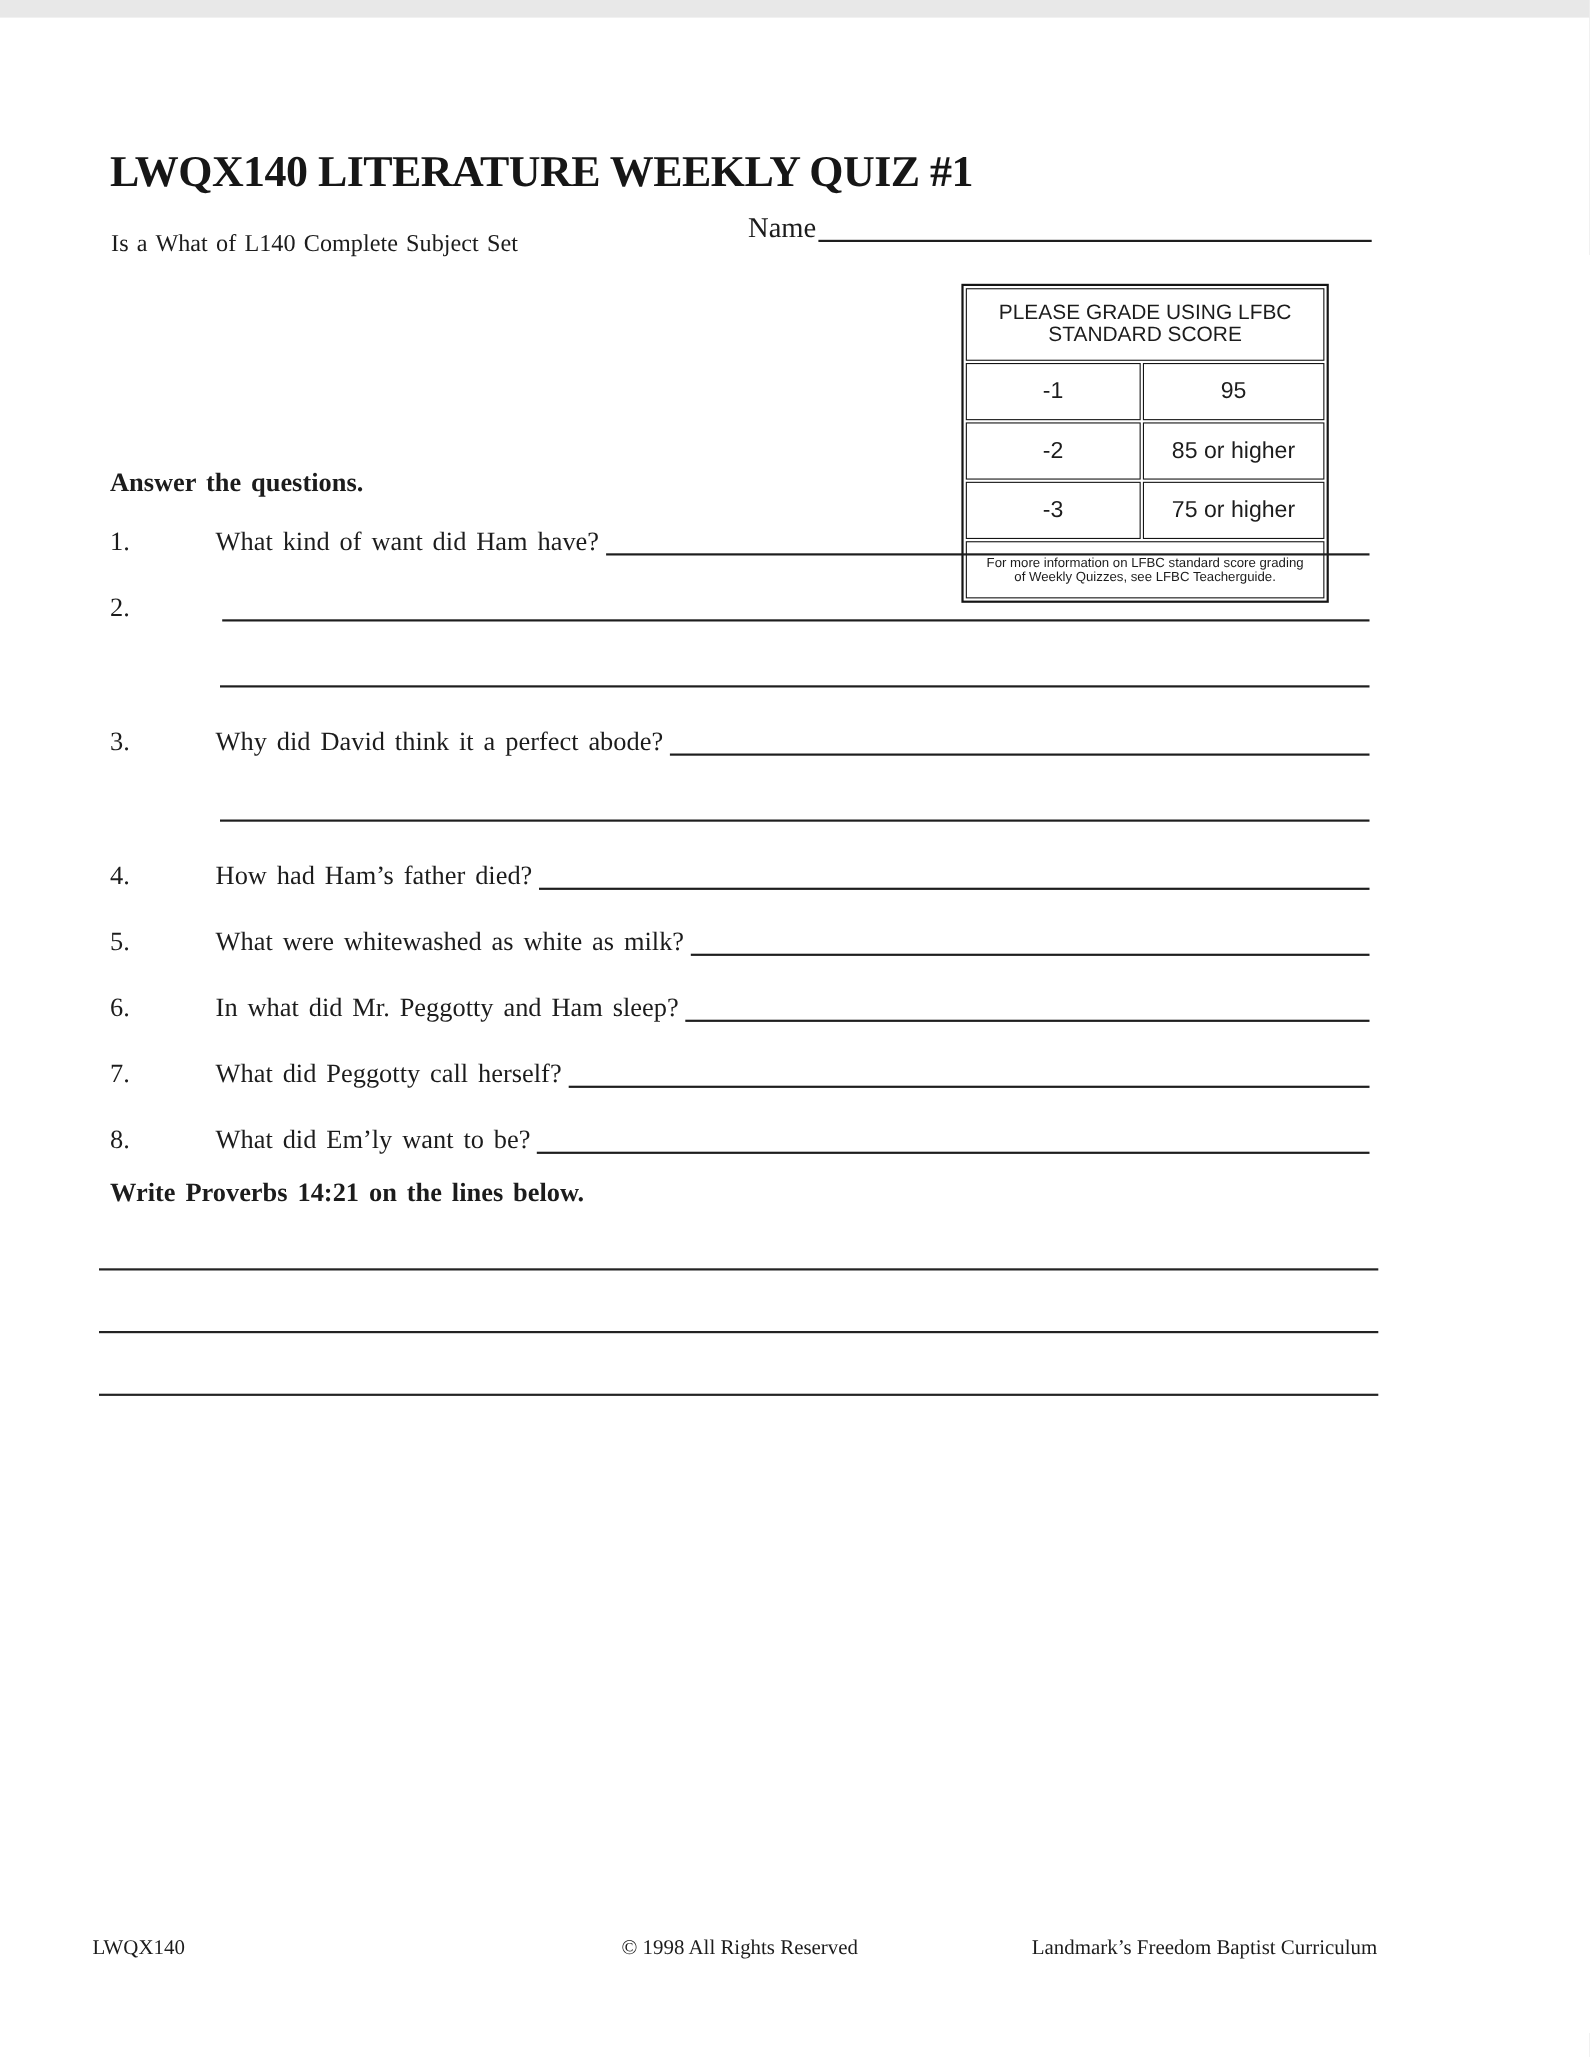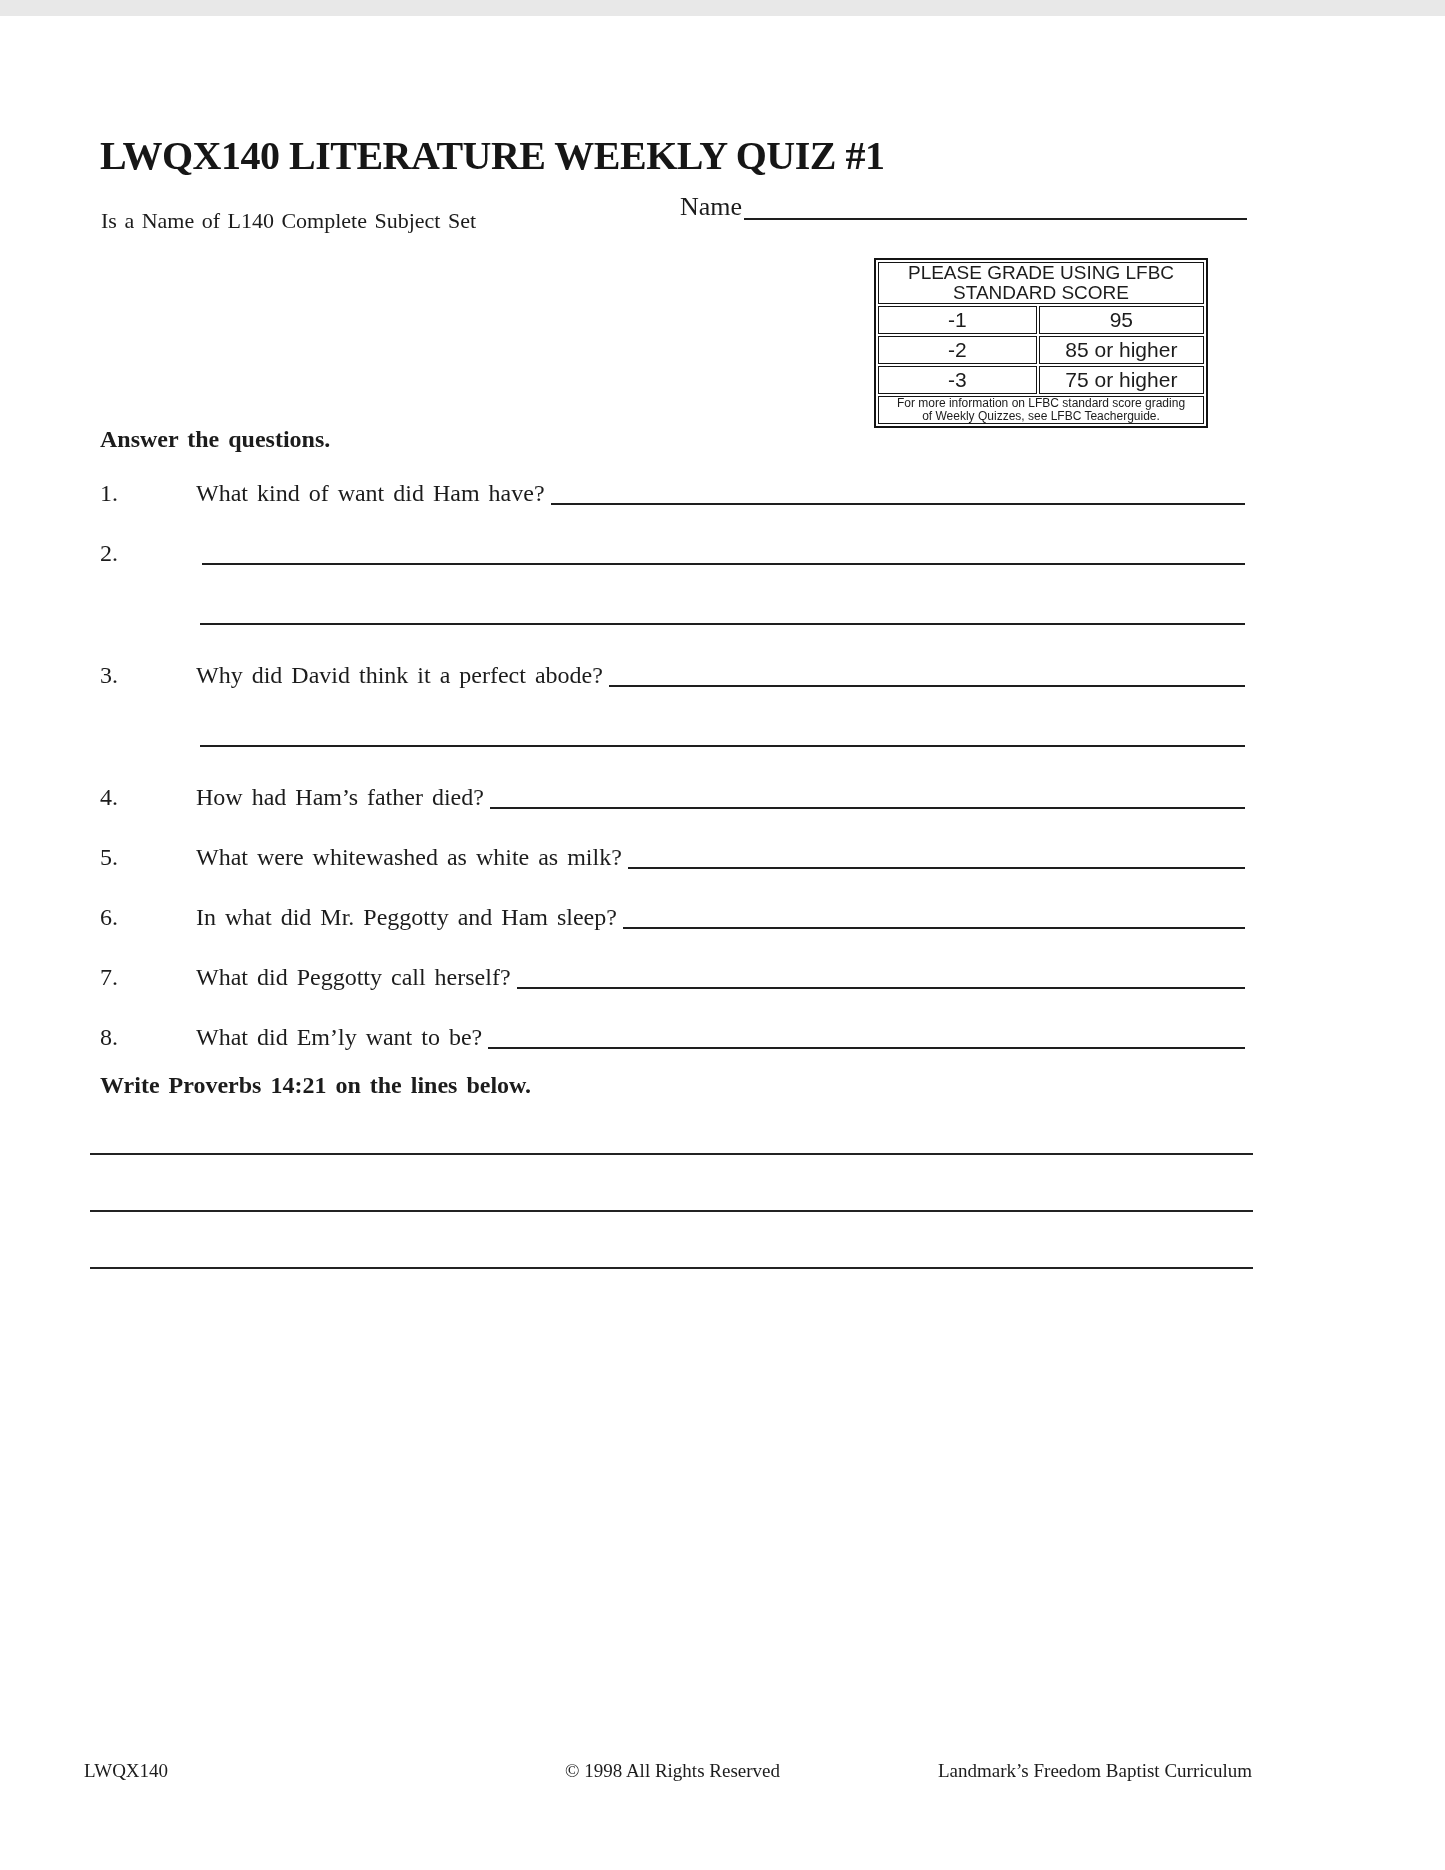--- a/index.html
+++ b/index.html
@@ -35,21 +35,21 @@
   }
   table.grade{
     width:100%;
     border:2.5px solid #141414;
     border-collapse:separate;border-spacing:2px;
     background:#fff;
   }
   table.grade th, table.grade td{
     border:1.5px solid #141414;
     text-align:center;vertical-align:middle;
-    padding:0;
+    padding:12px;
   }
   th.gt-header{font-weight:normal;font-size:19px;line-height:20px;padding:2px 0 3px;}
   td.gt-score{width:49%;font-size:21px;height:26px;}
   td.gt-grade{font-size:21px;}
   td.gt-footnote{font-size:12px;line-height:13px;padding:2px 1px;}
   
   .answer-heading{
     position:absolute;left:100px;top:410px;
     font-size:24px;font-weight:bold;word-spacing:3px;
   }
@@ -78,21 +78,21 @@
   .footer-center{position:absolute;left:565px;top:1744px;font-size:19px;}
   .footer-right{position:absolute;right:193px;top:1744px;font-size:19px;text-align:center;}
 </style>
 </head>
 <body>
 
 <div class="page">
 
   <div class="doc-title">LWQX140 LITERATURE WEEKLY QUIZ #1</div>
 
-  <div class="subtitle">Is a Name of L140 Complete Subject Set</div>
+  <div class="subtitle">Is a What of L140 Complete Subject Set</div>
 
   <div class="name-block">
     <span class="name-label">Name</span>
     <span class="name-line"></span>
   </div>
 
   <div class="grade-table-wrap">
     <table class="grade">
       <tbody>
           <tr>

